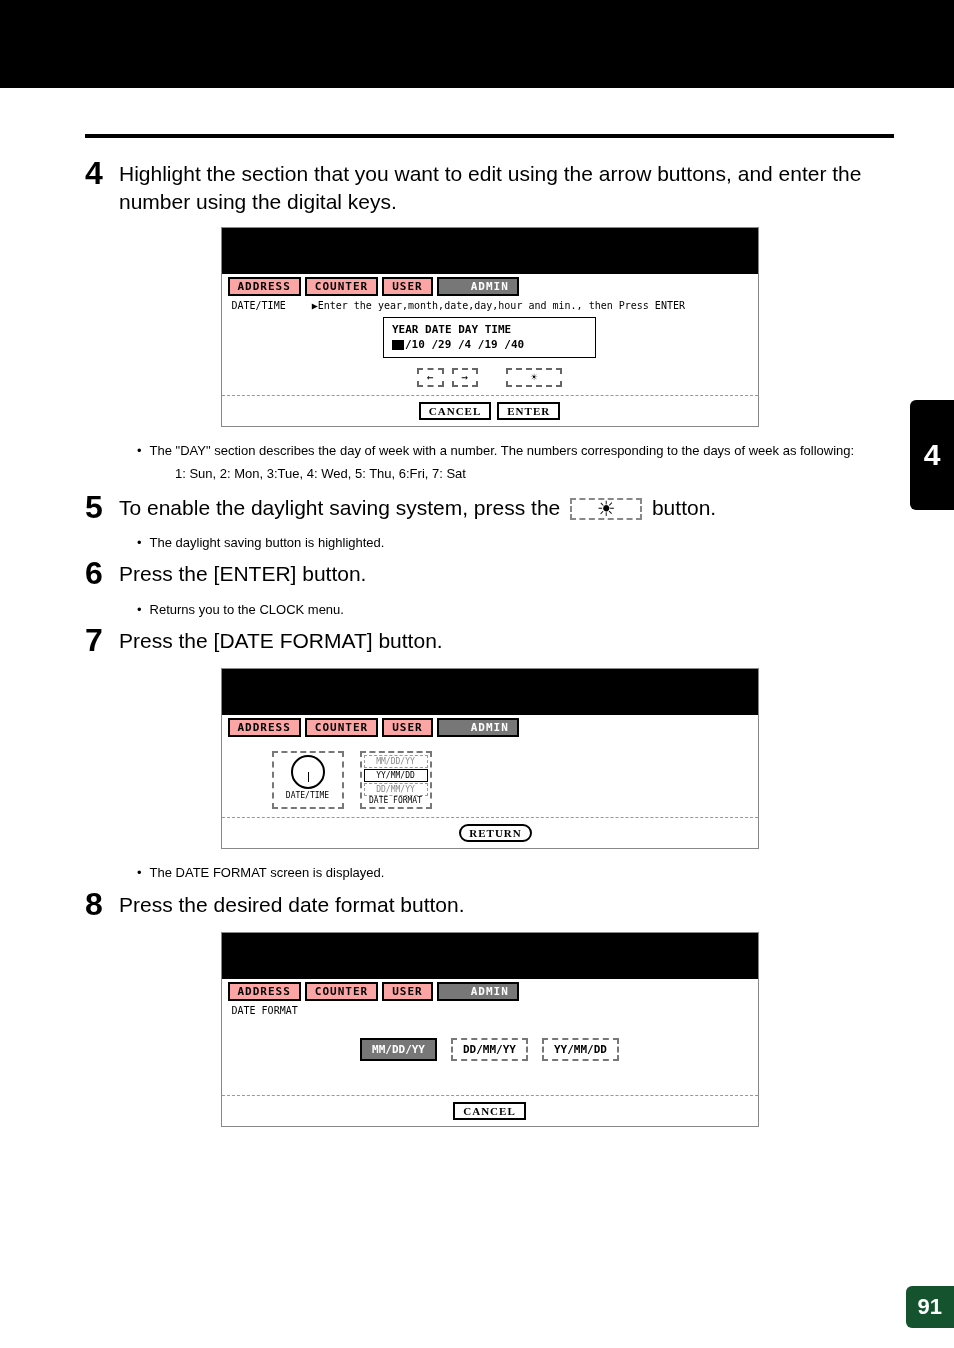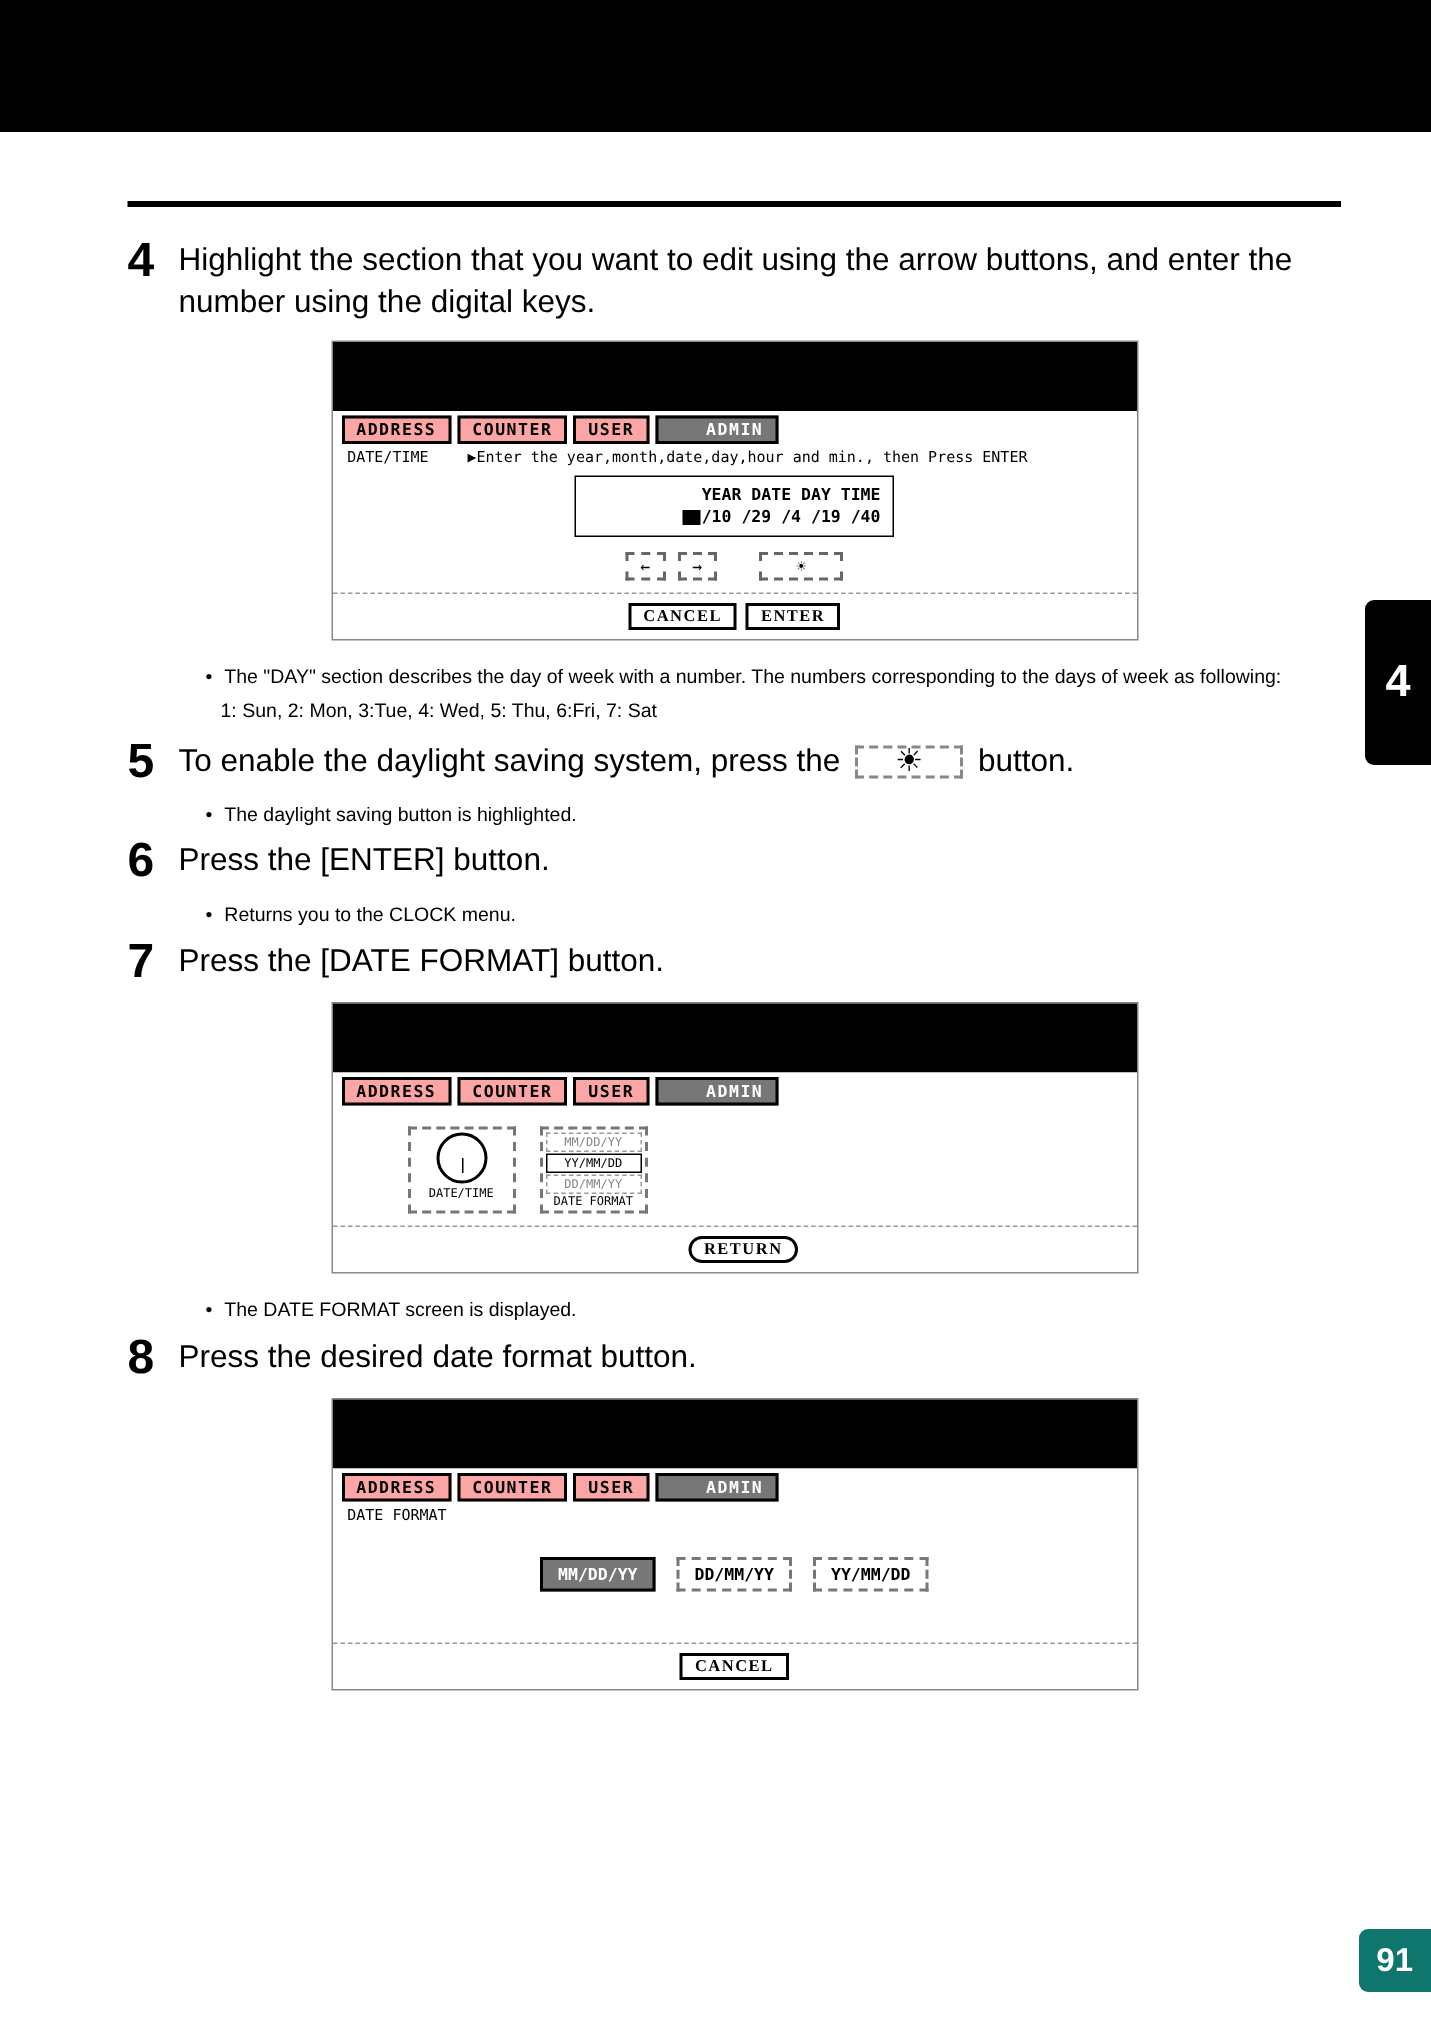--- a/index.html
+++ b/index.html
@@ -43,21 +43,21 @@
     margin-left: 52px;
     font-size: 13px;
     line-height: 1.5;
   }
   .bullet-item {
     display: flex;
     gap: 8px;
     margin: 4px 0;
   }
   .bullet-indent {
-    margin-left: 10px;
+    margin-left: 38px;
     font-size: 13px;
   }
   .screenshot {
     margin: 10px auto 14px auto;
     width: 538px;
     border: 1px solid #888;
   }
   .scr-blackbar {
     background: #000;
     height: 46px;
@@ -92,21 +92,21 @@
     display: flex;
     gap: 26px;
     font-size: 10px;
     margin-bottom: 4px;
   }
   .scr-center-box {
     border: 1px solid #000;
     width: 213px;
     margin: 6px auto 10px auto;
     padding: 4px 8px;
-    text-align: right;
+    text-align: left;
     font-family: monospace;
     font-size: 11px;
     font-weight: bold;
     line-height: 1.4;
   }
   .scr-center-box .entry {
     display: inline-block;
     vertical-align: middle;
   }
   .blinkbox {
@@ -218,21 +218,21 @@
     align-items: center;
     justify-content: center;
     font-size: 30px;
     font-weight: bold;
     border-radius: 6px 0 0 6px;
   }
   .page-num {
     position: absolute;
     right: 0;
     bottom: 20px;
-    background: #0f766e;
+    background: #14532d;
     color: #fff;
     font-size: 22px;
     font-weight: bold;
     padding: 8px 12px;
     border-radius: 6px 0 0 6px;
   }
   .clock-face {
     width: 34px;
     height: 34px;
     border: 2px solid #000;

